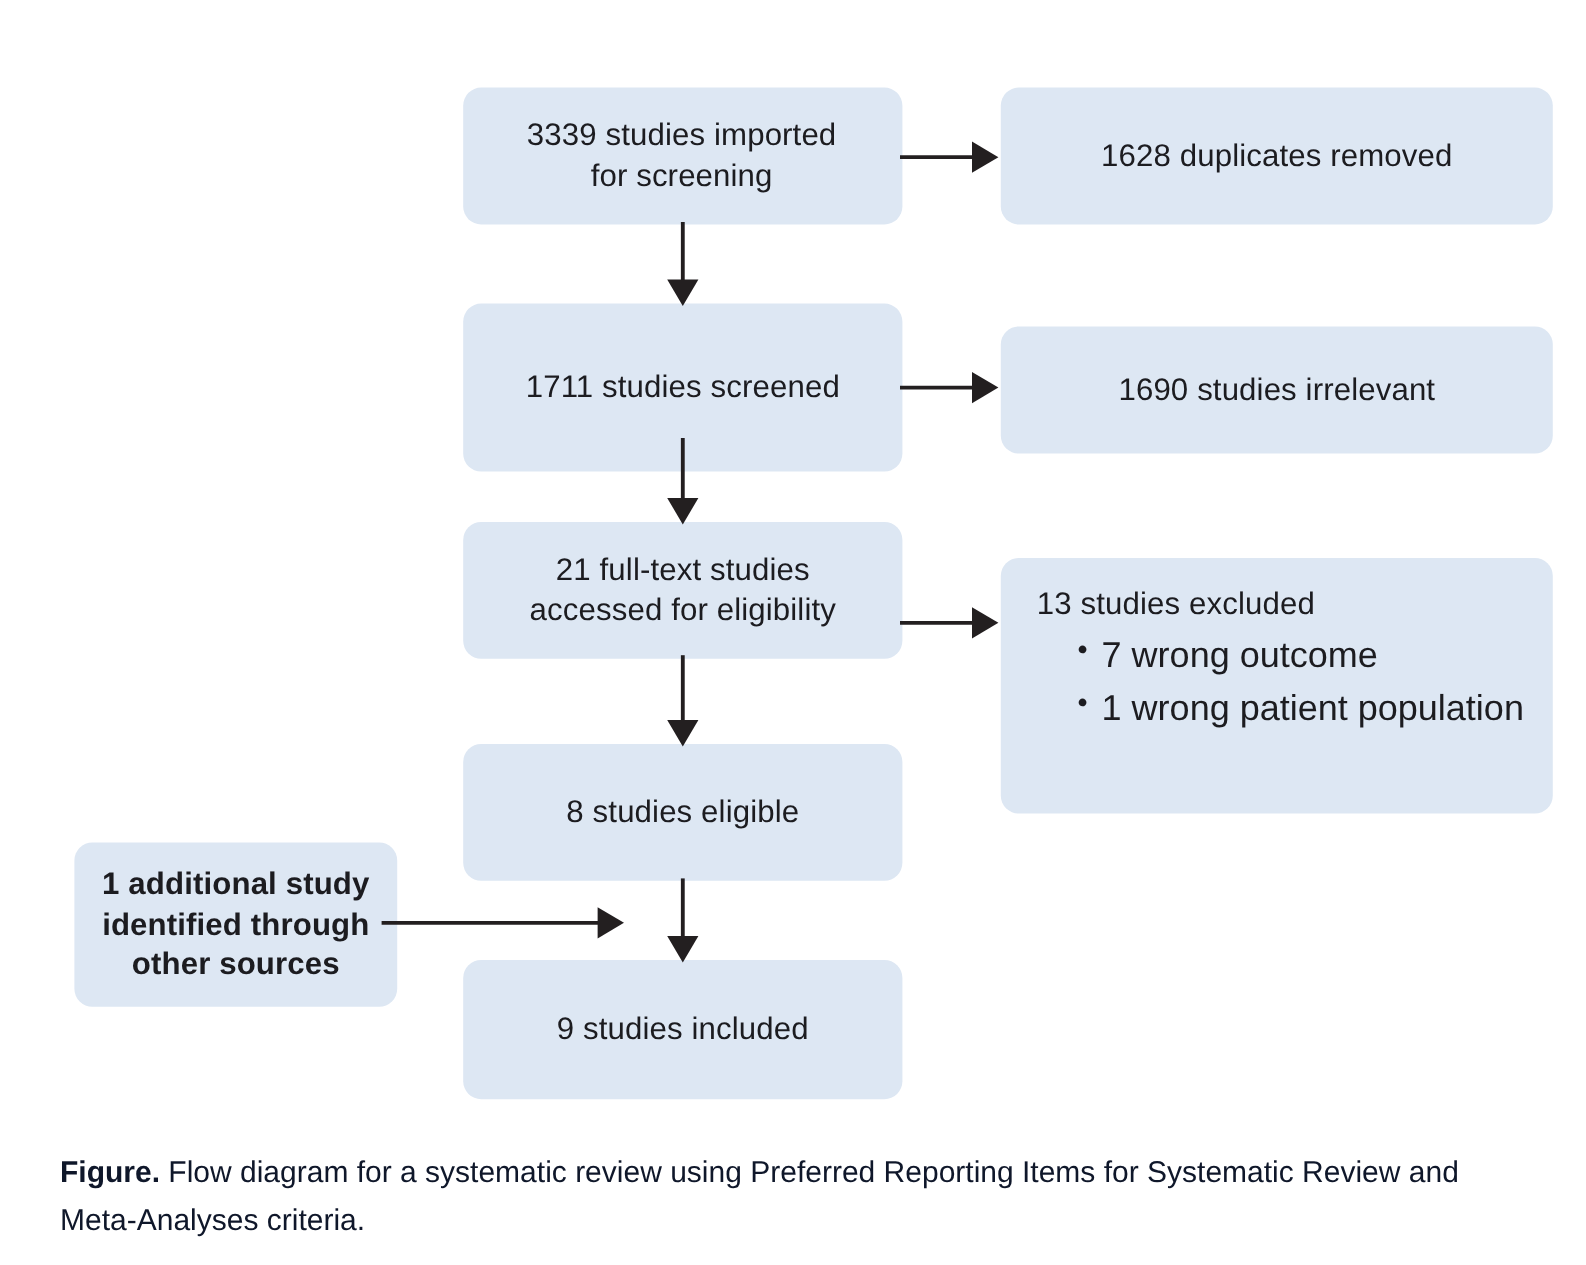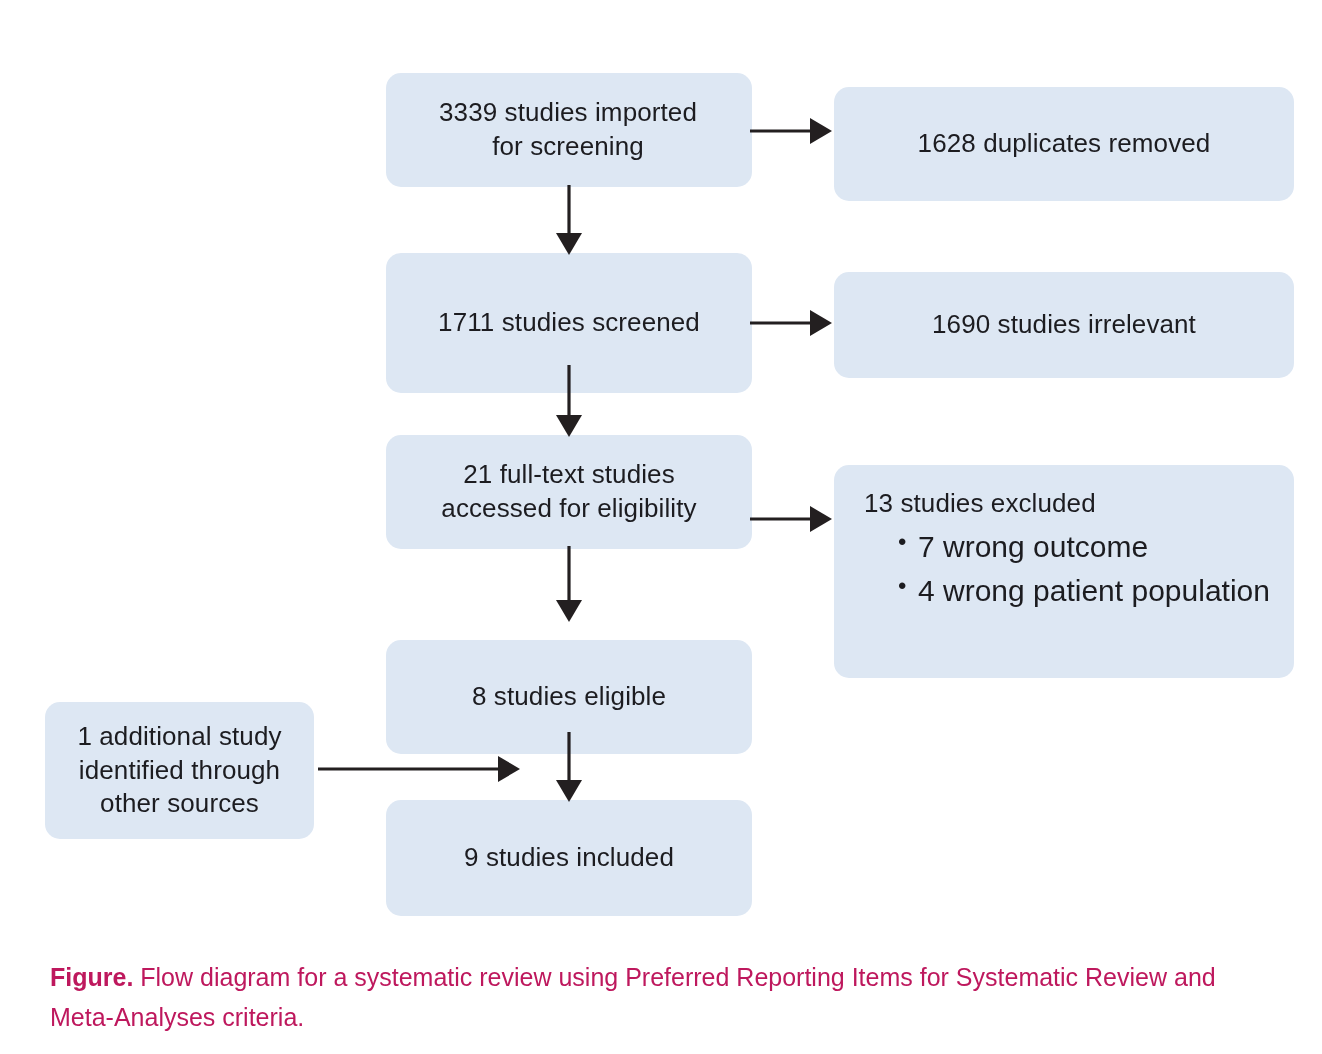--- a/index.html
+++ b/index.html
@@ -71,27 +71,27 @@
   .reason-list li::before {
     content: "\2022";
     position: absolute;
     left: 0;
     top: -1px;
     font-size: 24px;
   }
 
   
   #box-imported      { left: 386px; top: 73px;  width: 366px; height: 114px; padding-left: 12px; }
-  #box-duplicates    { left: 834px; top: 87px;  width: 460px; height: 114px; }
+  #box-duplicates    { left: 834px; top: 73px;  width: 460px; height: 114px; }
   #box-screened      { left: 386px; top: 253px; width: 366px; height: 140px; }
   #box-irrelevant    { left: 834px; top: 272px; width: 460px; height: 106px; }
   #box-fulltext      { left: 386px; top: 435px; width: 366px; height: 114px; }
   #box-excluded      { left: 834px; top: 465px; width: 460px; height: 213px; }
-  #box-eligible      { left: 386px; top: 620px; width: 366px; height: 114px; margin-top: 20px; }
-  #box-additional    { left: 45px;  top: 702px; width: 269px; height: 137px; }
+  #box-eligible      { left: 386px; top: 620px; width: 366px; height: 114px; }
+  #box-additional    { left: 62px;  top: 702px; width: 269px; height: 137px; font-weight: bold; }
   #box-included      { left: 386px; top: 800px; width: 366px; height: 116px; }
 
   
   .connector {
     position: absolute;
     overflow: visible;
   }
   .connector line {
     stroke: #231f20;
     stroke-width: 3.2;
@@ -112,21 +112,21 @@
   #arrow-additional-join     { left: 318px; top: 750px; width: 206px; height: 38px; }
 
   
   #caption {
     position: absolute;
     left: 50px;
     top: 958px;
     width: 1232px;
     font-size: 25px;
     line-height: 1.58;
-    color: #be185d;
+    color: #0f172a;
   }
   #caption .caption-label {
     font-weight: bold;
   }
 </style>
 </head>
 <body>
 
 <div id="figure-root">
 
@@ -149,21 +149,21 @@
 
   <div class="node" id="box-fulltext">
     <span class="node-text">21 full-text studies
 accessed for eligibility</span>
   </div>
 
   <div class="node left-align" id="box-excluded">
     <span class="node-text">13 studies excluded</span>
     <ul class="reason-list" id="excluded-reasons">
         <li>7 wrong outcome</li>
-        <li>4 wrong patient population</li>
+        <li>1 wrong patient population</li>
       </ul>
   </div>
 
   <div class="node" id="box-eligible">
     <span class="node-text">8 studies eligible</span>
   </div>
 
   <div class="node" id="box-additional">
     <span class="node-text">1 additional study
 identified through

